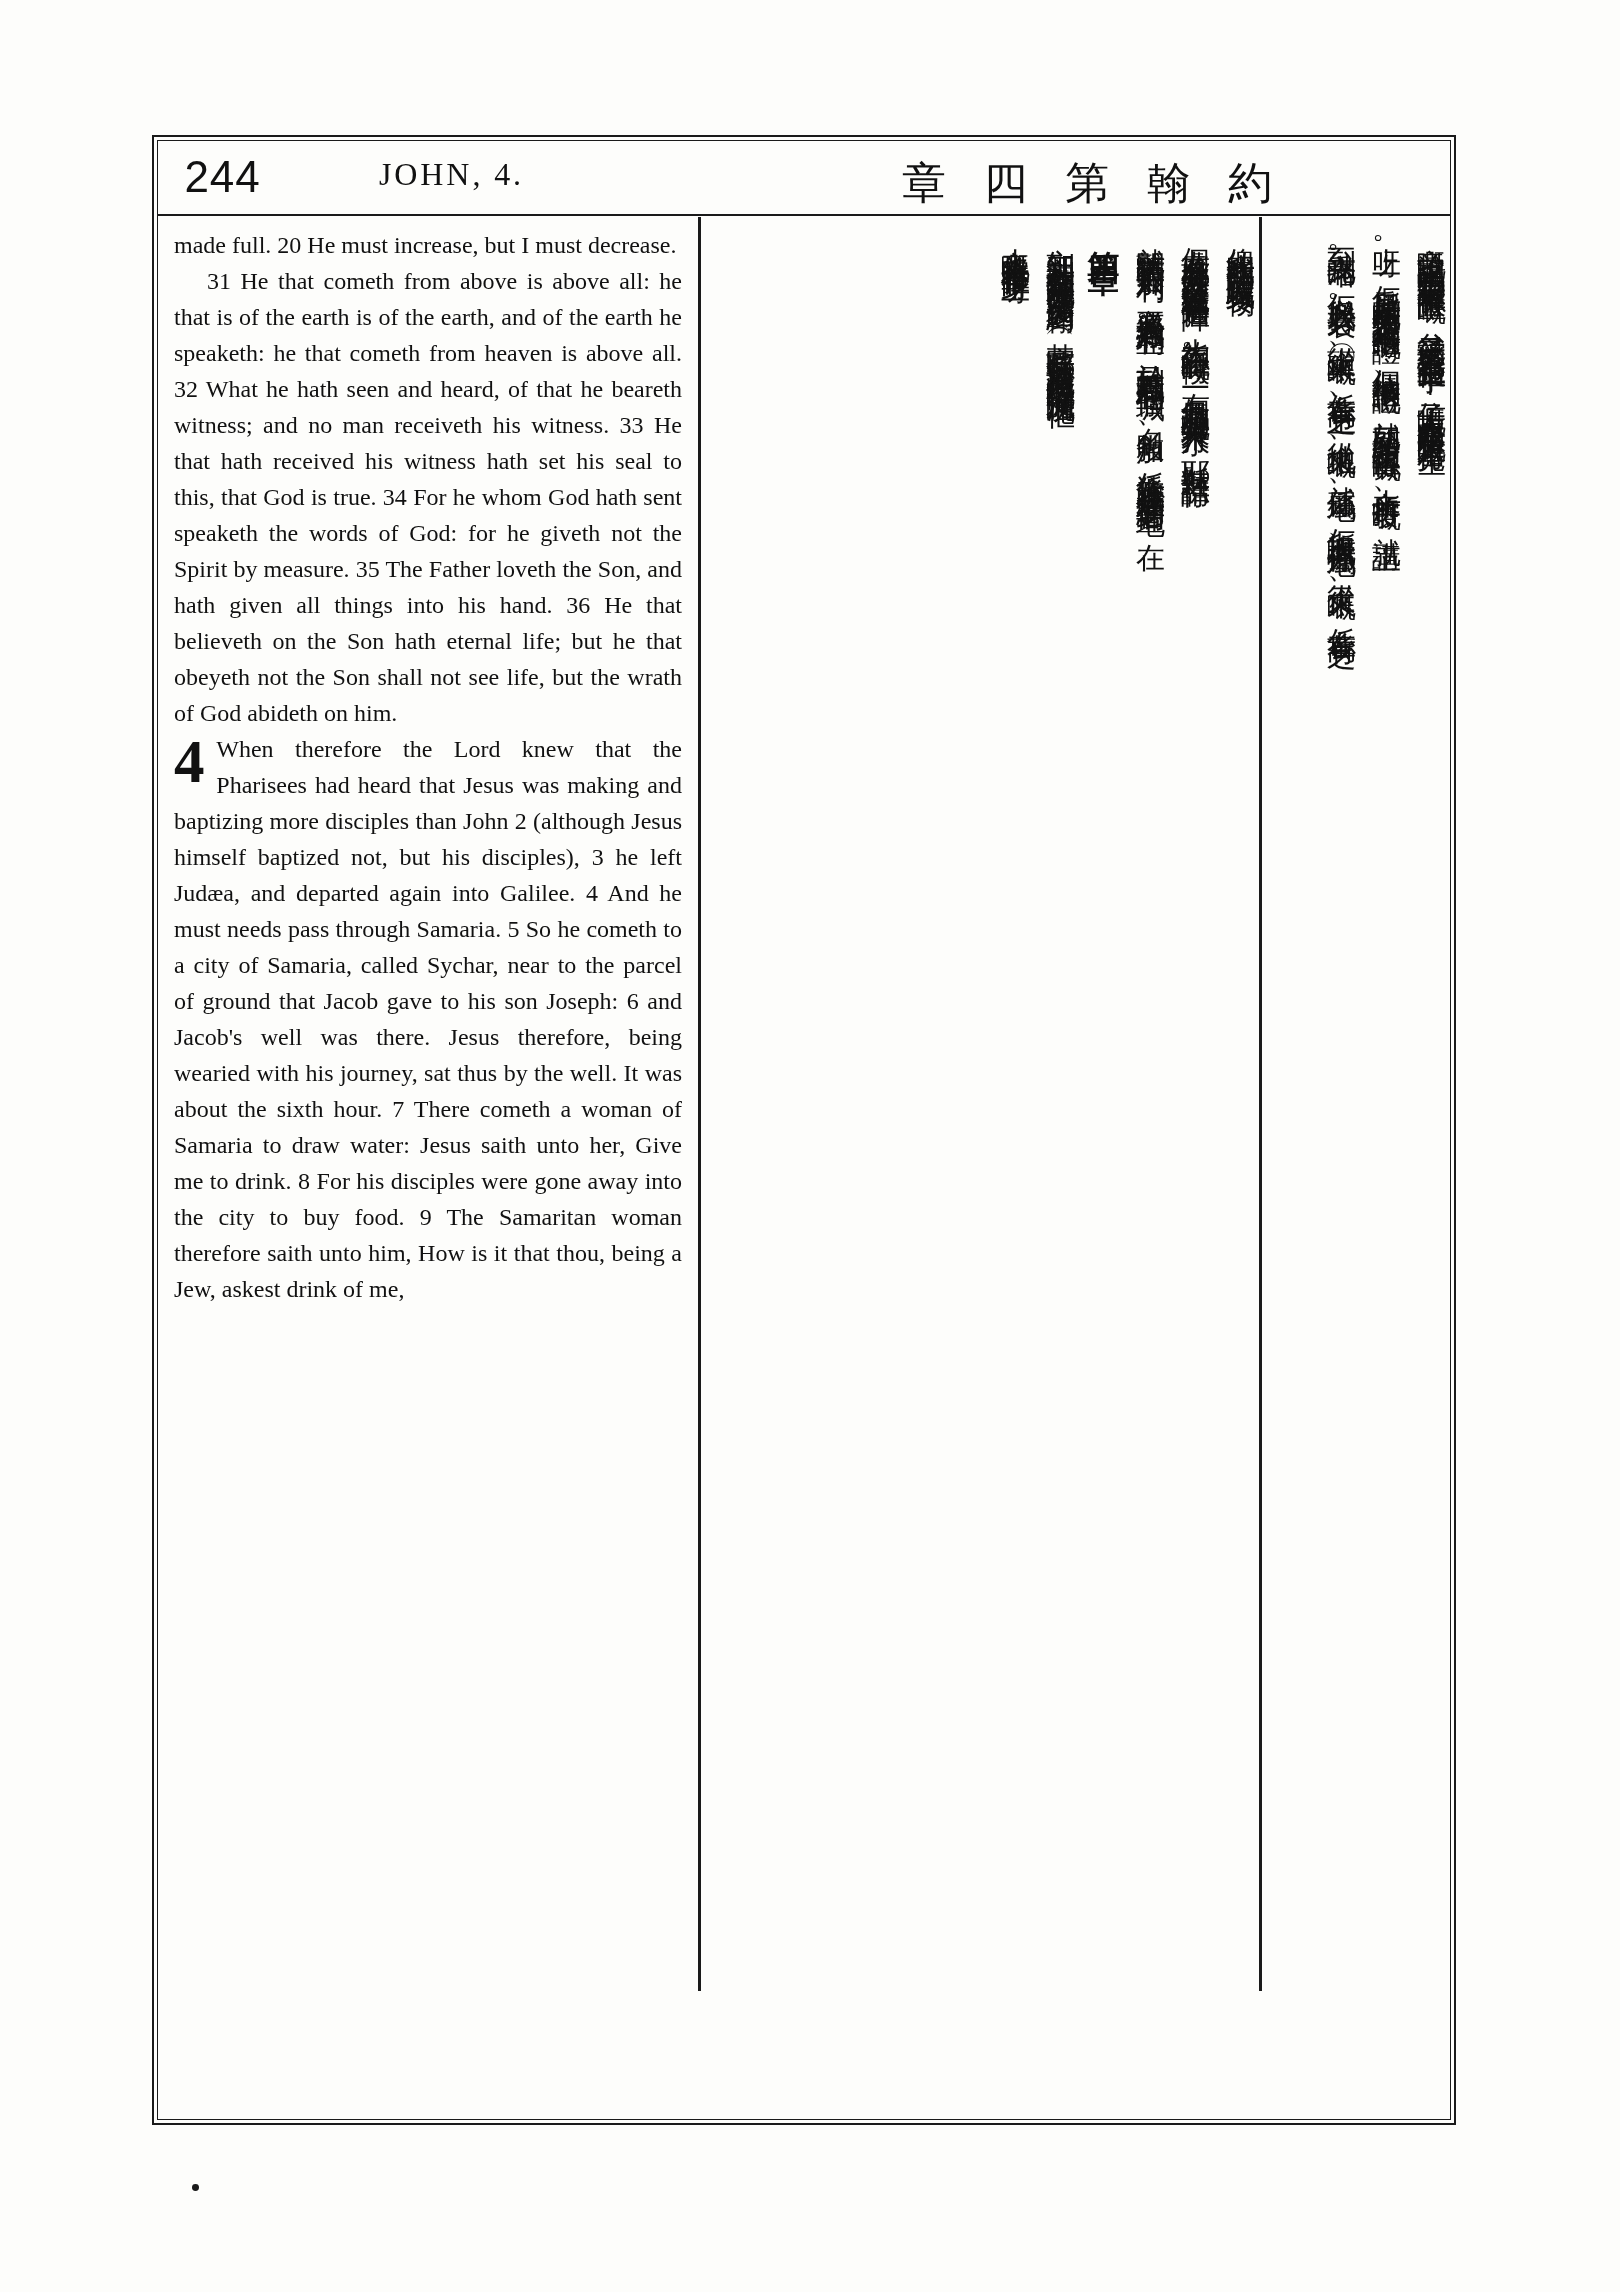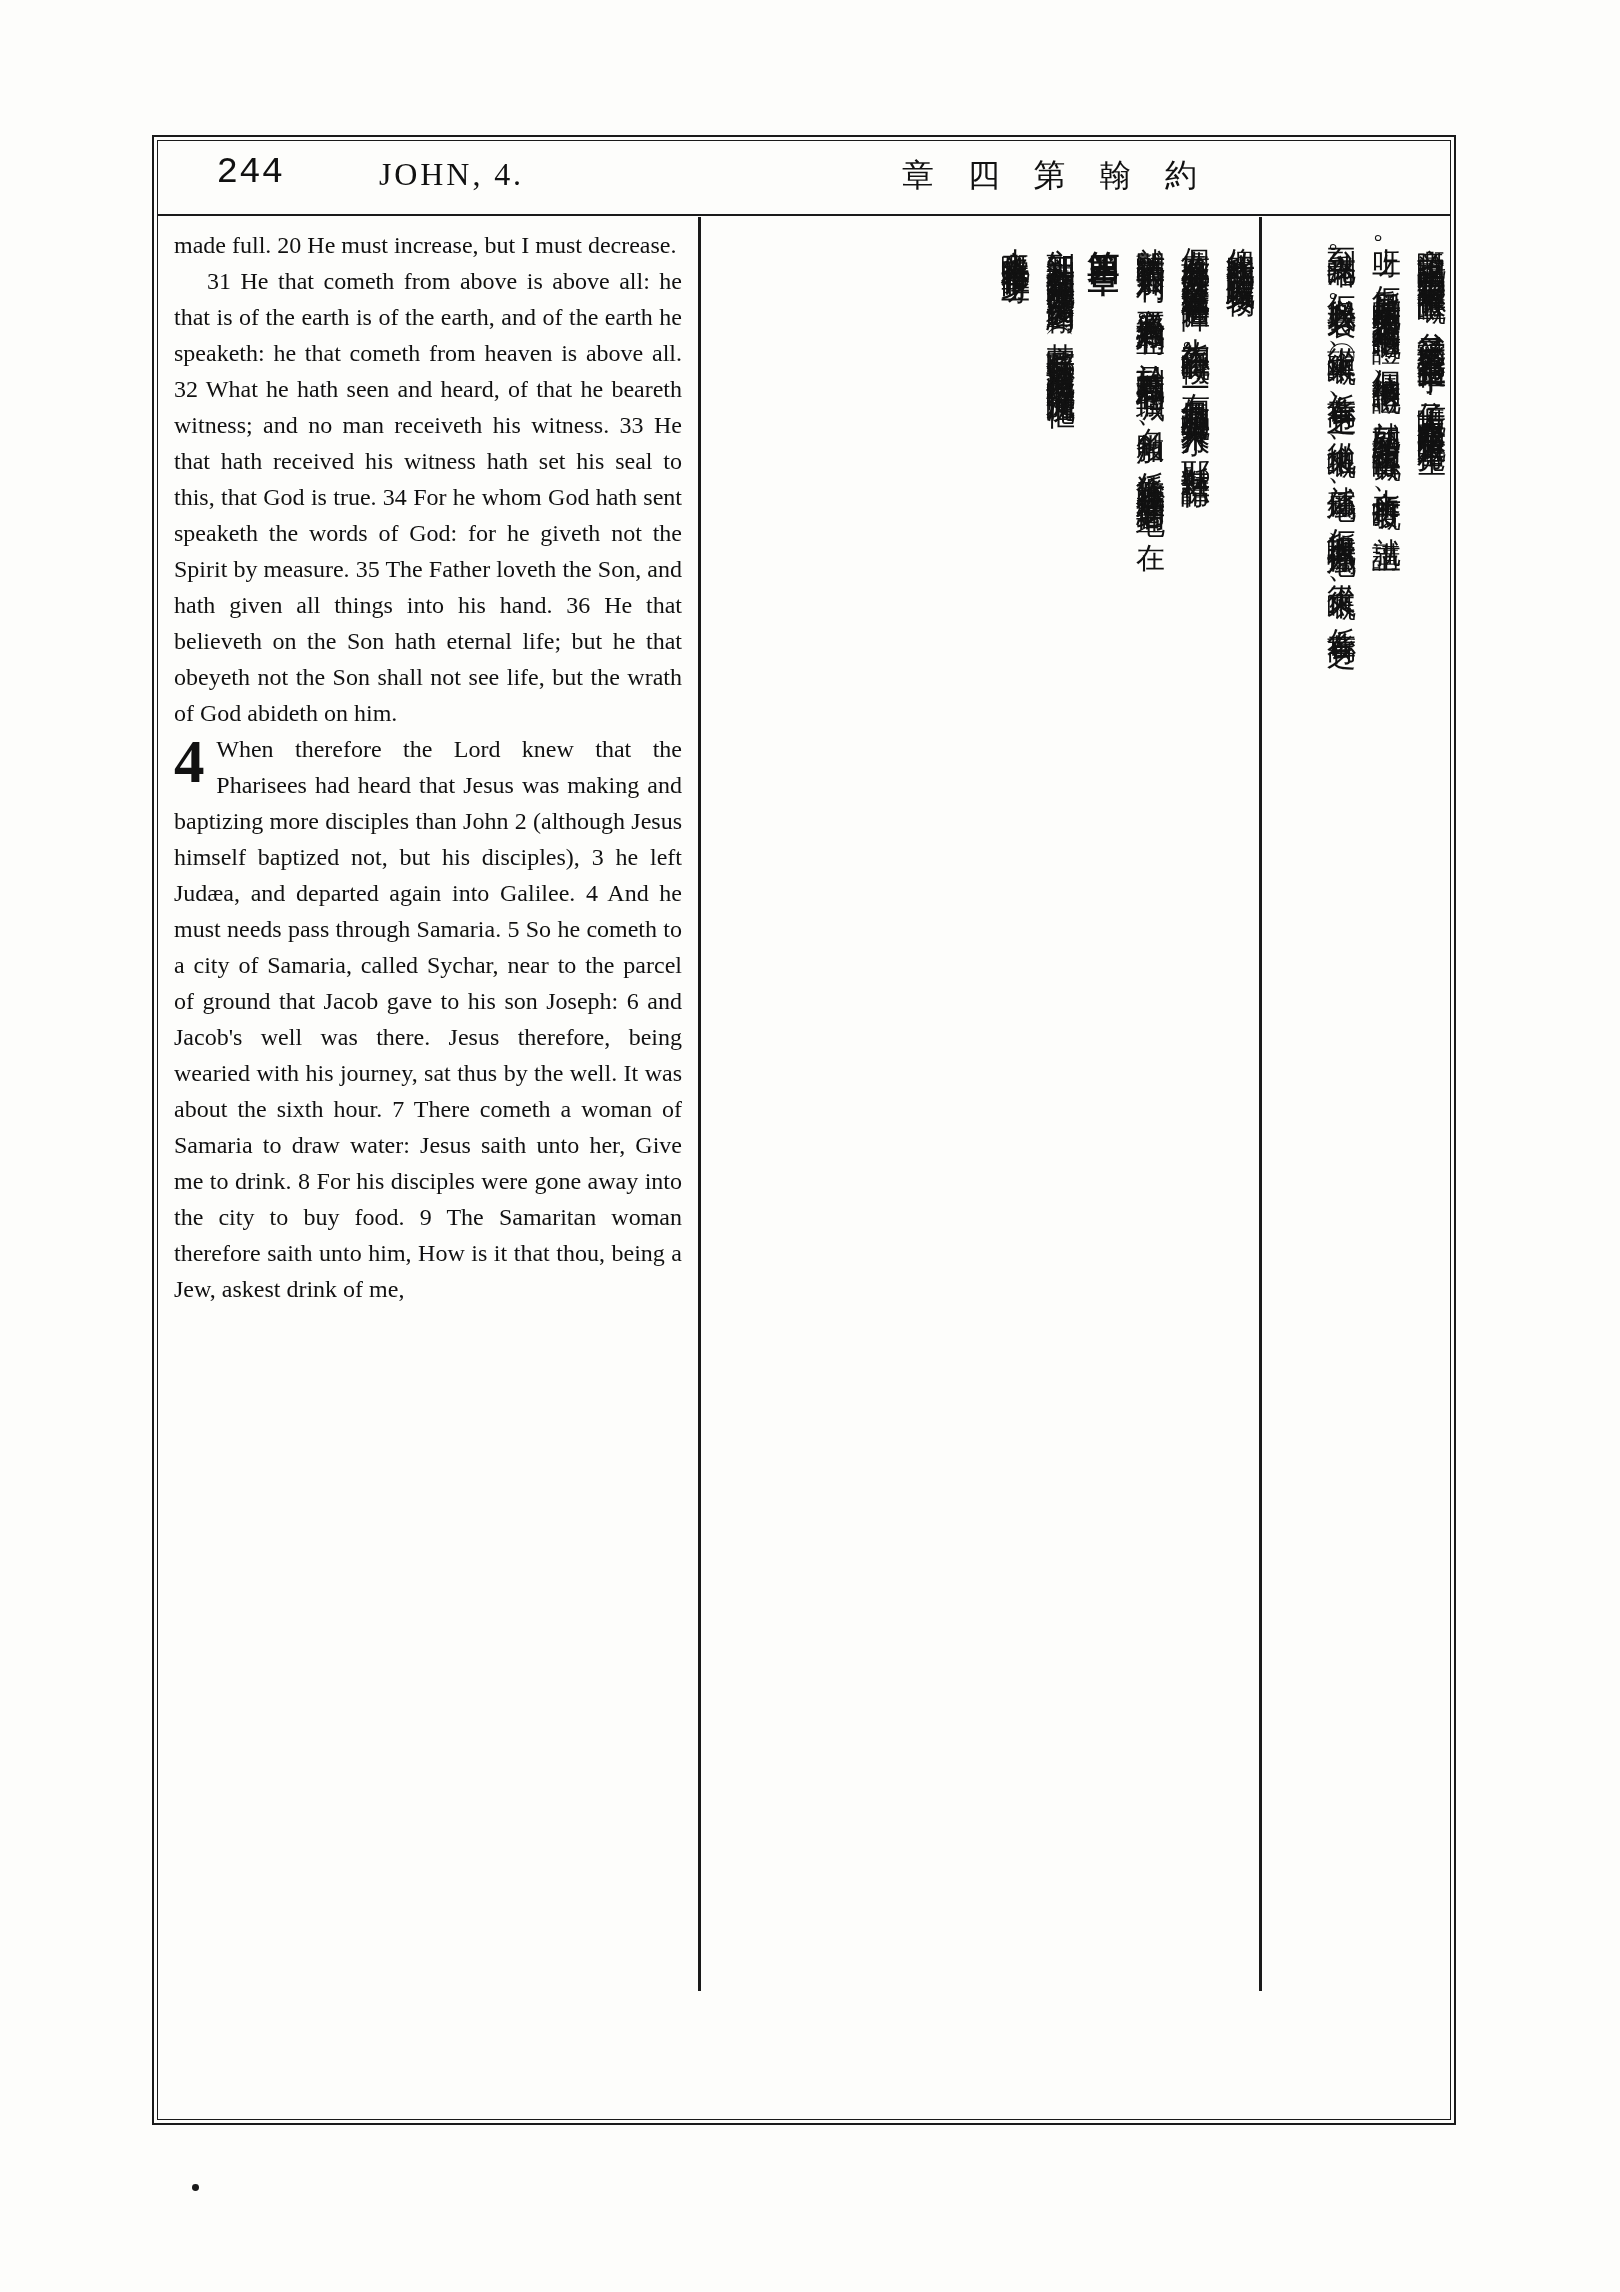--- a/index.html
+++ b/index.html
@@ -48,38 +48,37 @@
     top: 140px;
     width: 1294px;
     height: 76px;
     box-sizing: border-box;
     border-bottom: 2.9px solid #1a1a1a;
   }
   .page-number {
     position: absolute;
     left: 27.4px;
     top: 11.8px;
-    font-size: 36px;
-    font-family: Liberation Mono, monospace;
+    font-size: 44px;
+    font-family: Liberation Sans, sans-serif;
     letter-spacing: 1px;
-    margin-left: 32px;
   }
   .running-head-en {
     position: absolute;
     left: 222px;
     top: 15.7px;
     font-size: 32px;
     letter-spacing: 2.9px;
     font-family: "Liberation Serif", serif;
   }
   .running-head-zh {
     position: absolute;
     left: 745px;
     top: 13.7px;
-    font-size: 32px;
+    font-size: 44px;
     letter-spacing: 11.8px;
     font-family: "DejaVu Sans", sans-serif;
   }
 
   
   .rule-v {
     position: absolute;
     width: 2.9px;
     background: #1a1a1a;
   }

